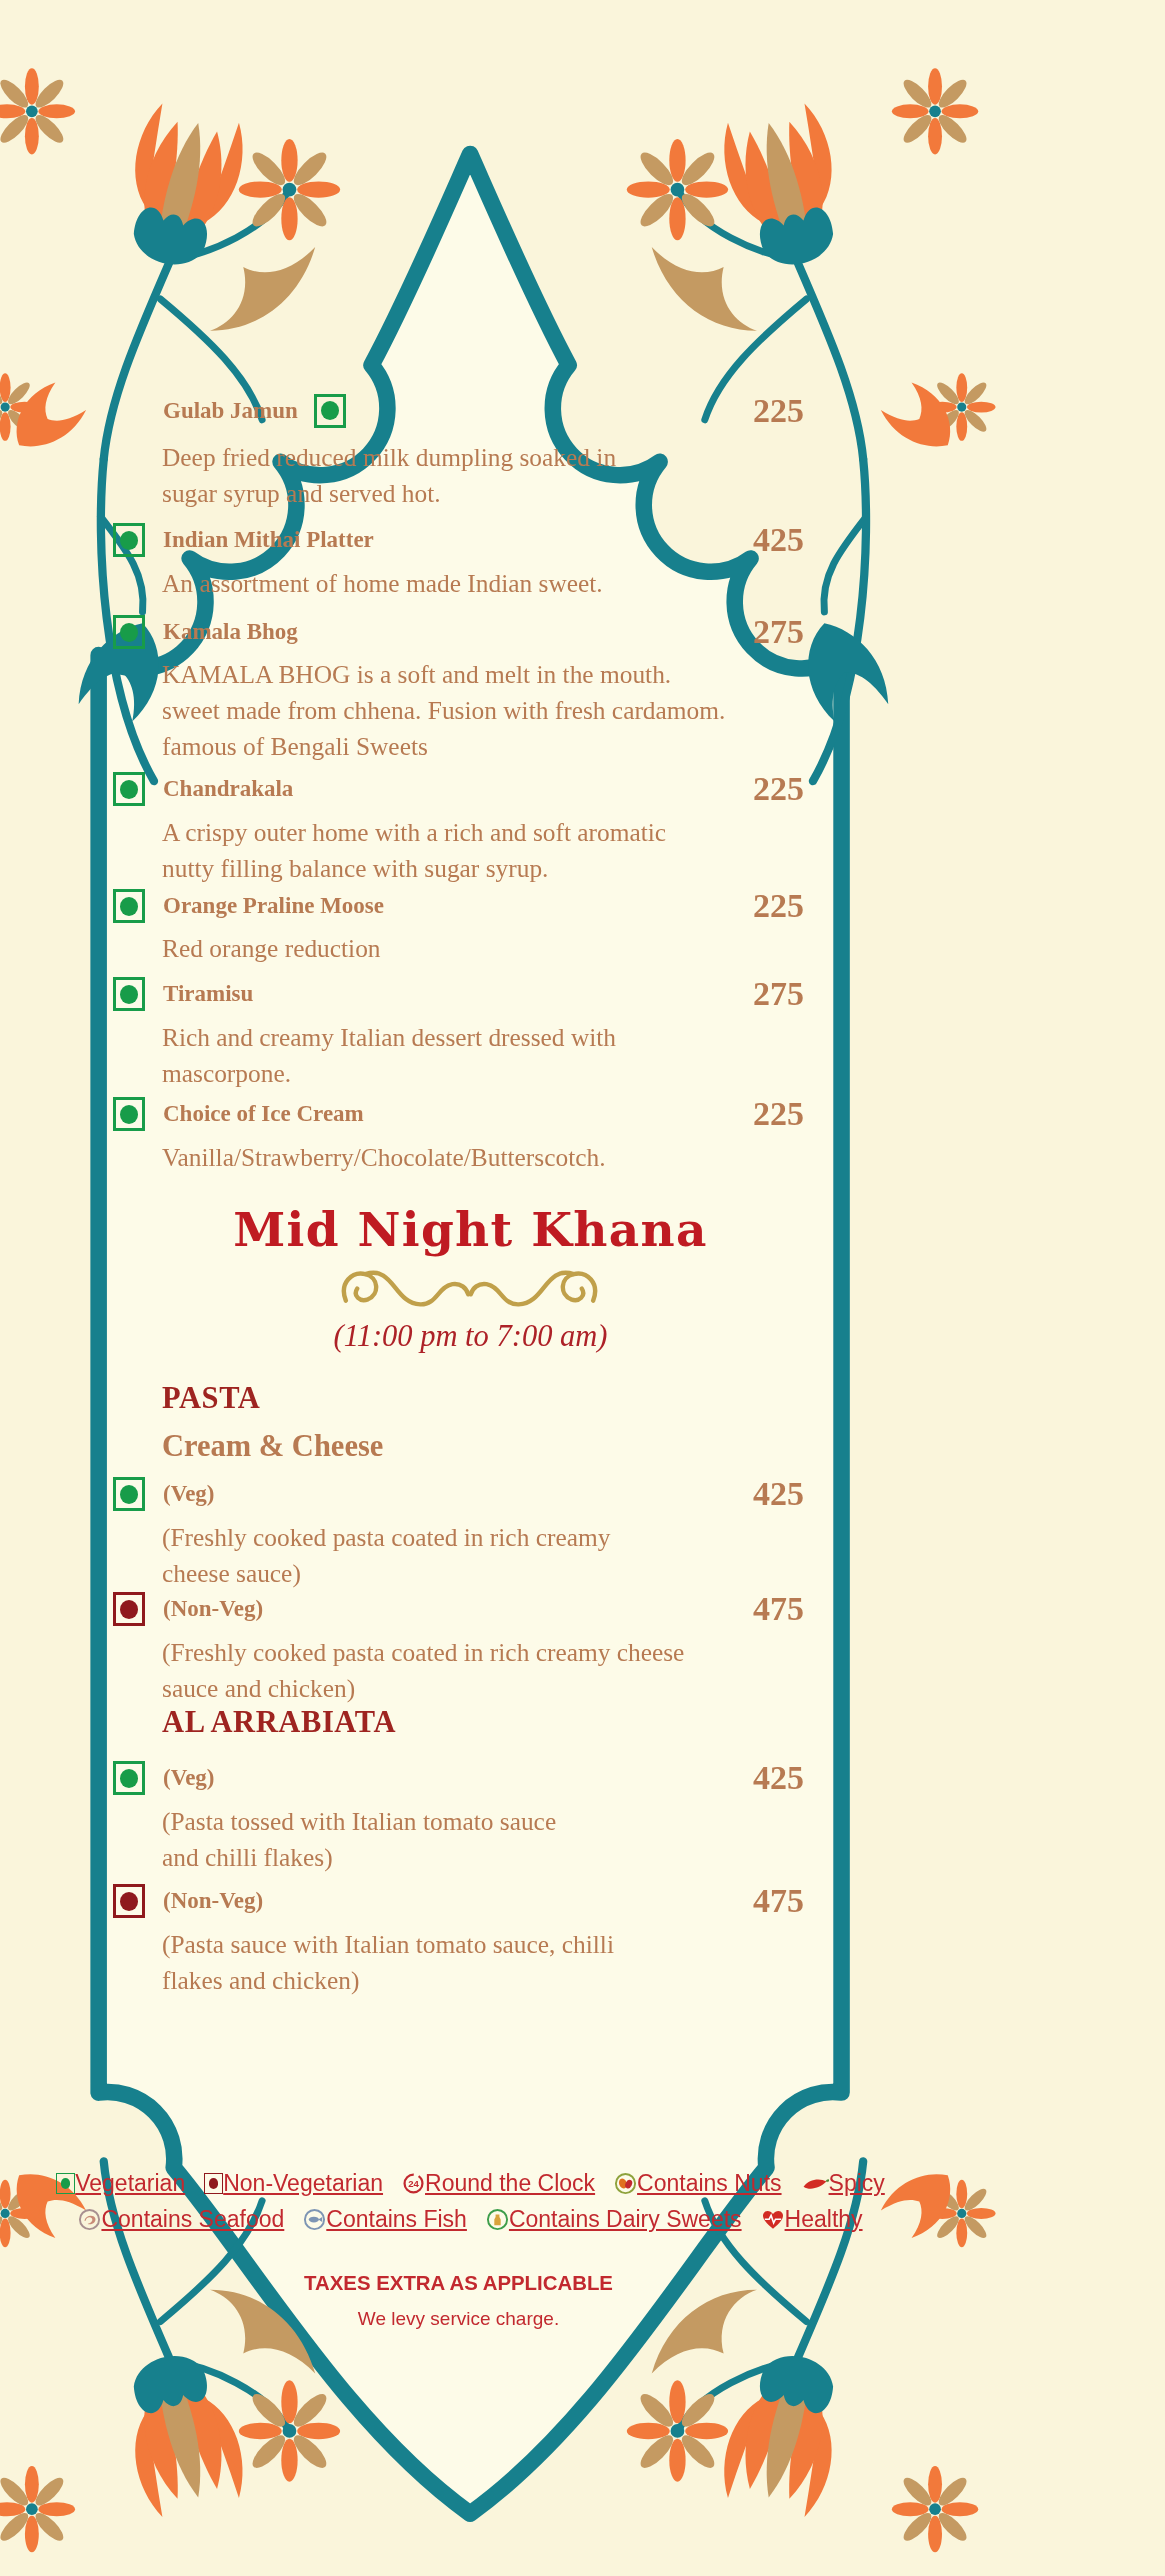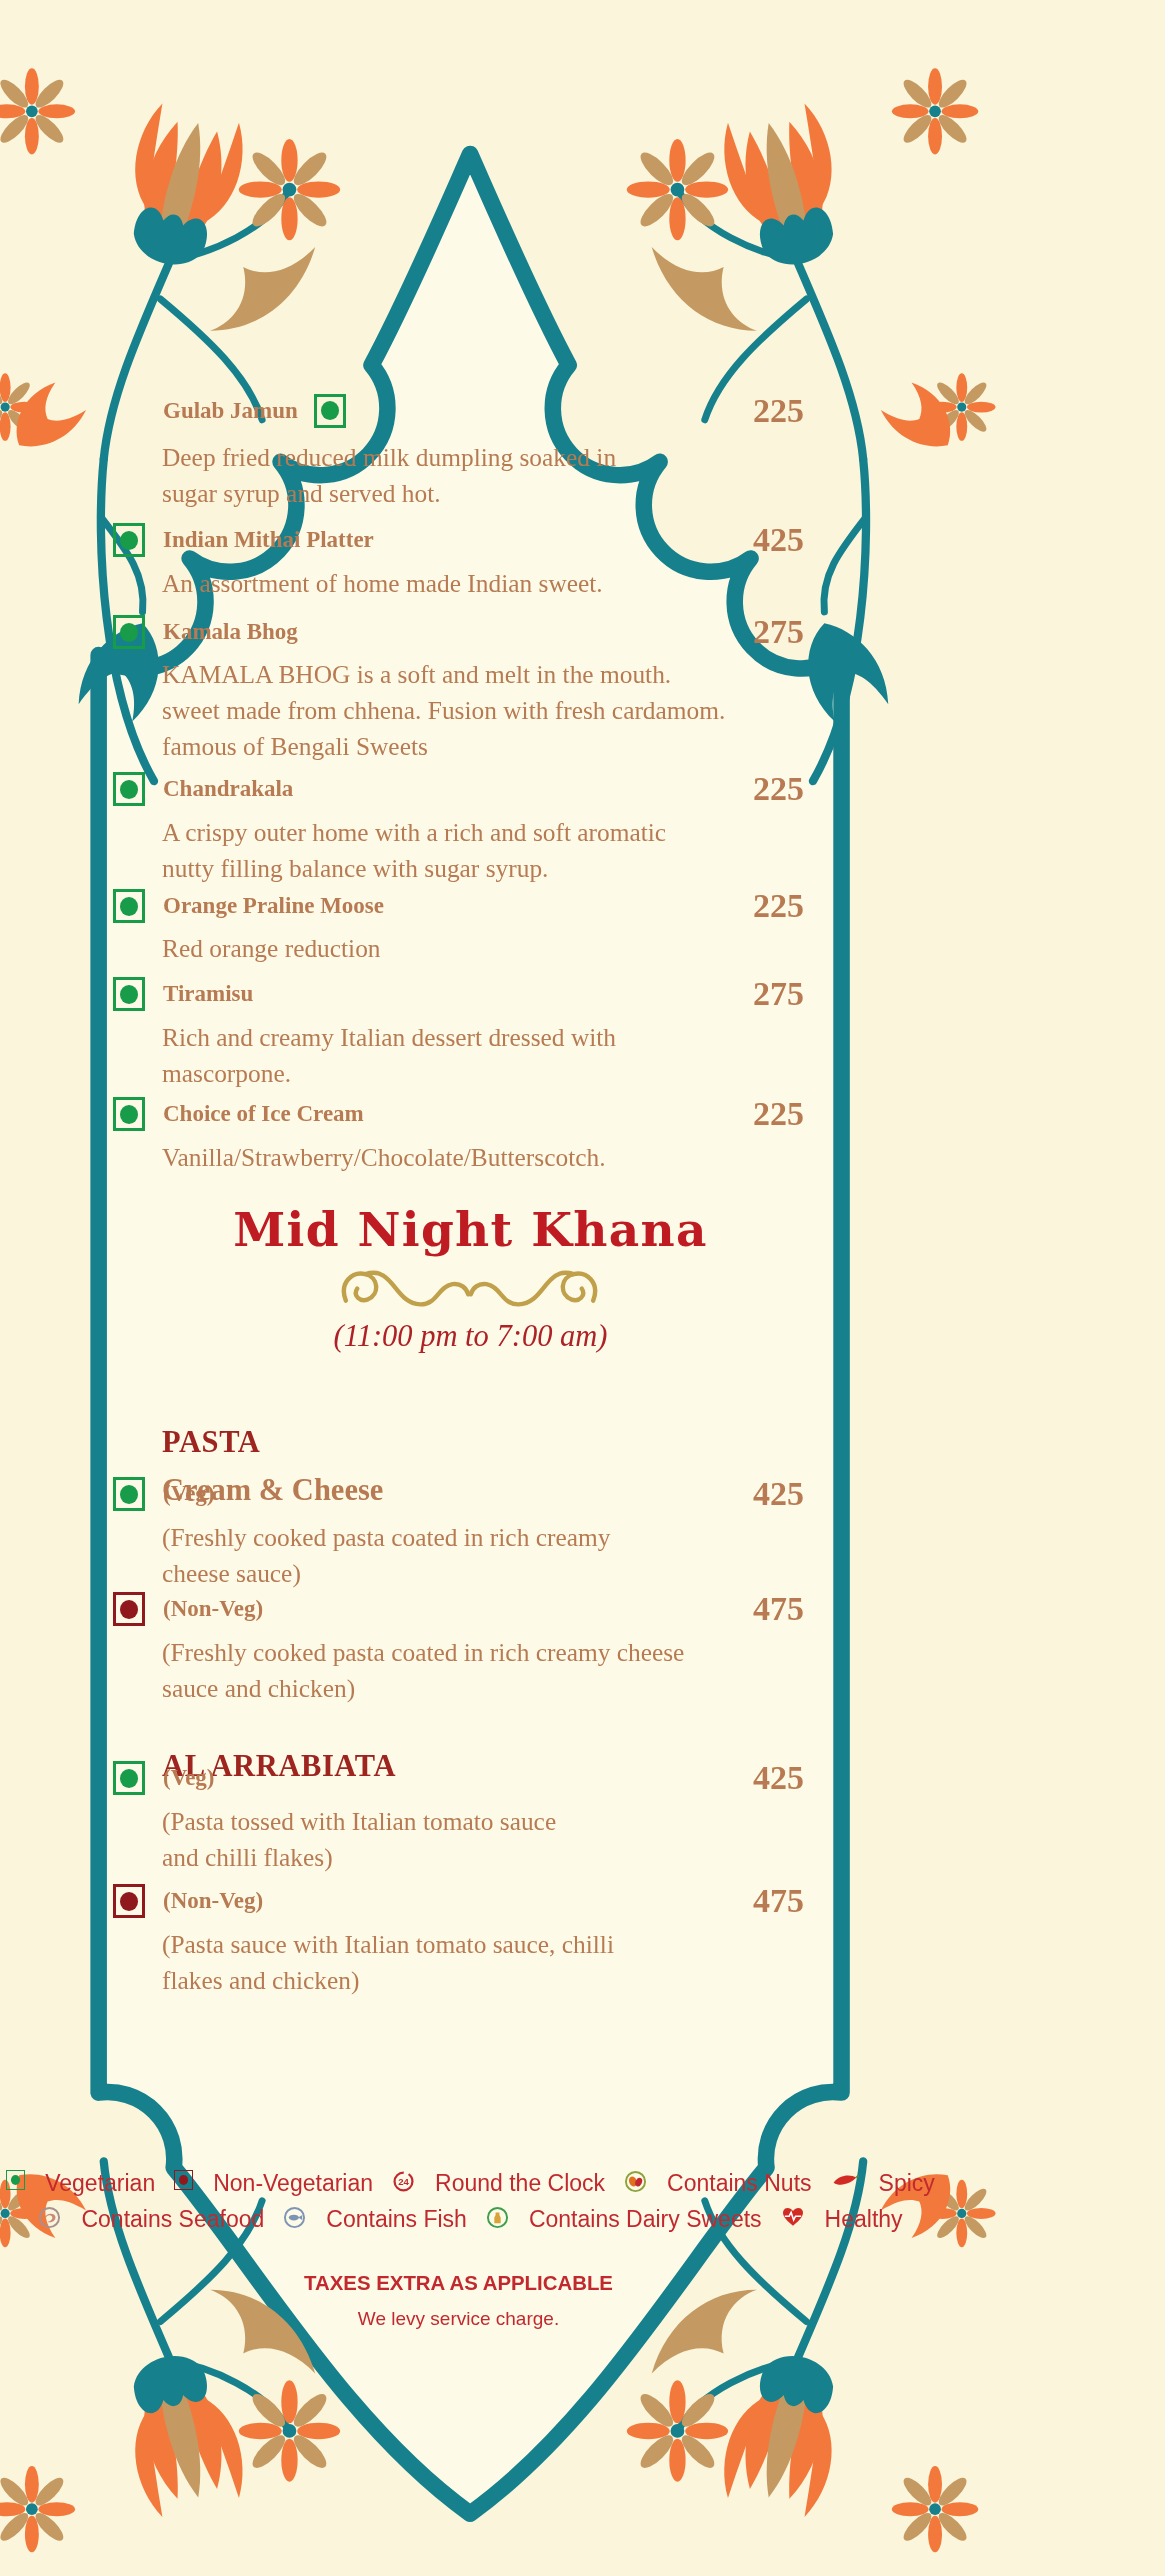--- a/index.html
+++ b/index.html
@@ -43,31 +43,31 @@
     position:absolute; left:99px; width:743px; text-align:center;
     font-family:"DejaVu Serif","Liberation Serif",serif; font-weight:bold;
     font-size:47px; letter-spacing:1.3px; color:var(--red-bright);
   }
   .hours{
     position:absolute; left:99px; width:743px; text-align:center;
     font-style:italic; font-size:30.5px; color:var(--red-mid);
   }
   .subhead{
     position:absolute; left:162px; font-weight:bold; font-size:30.5px;
-    letter-spacing:0.6px; color:var(--red-dark);margin-top:44px;
+    letter-spacing:0.6px; color:var(--red-dark);
   }
   .subhead.brown{color:var(--title); letter-spacing:0;}
   
   .legend{
     position:absolute; left:99px; width:743px;
     display:flex; justify-content:center; align-items:center; gap:19px;
     font-family:"Liberation Sans","DejaVu Sans",sans-serif;
     font-size:23px; color:var(--legend-red); white-space:nowrap;
   }
-  .litem{display:inline-flex; align-items:flex-start; gap:20px;}
+  .litem{display:inline-flex; align-items:center; gap:0;text-decoration:underline;}
   .lbox{box-sizing:border-box;width:19px;height:20.4px;border:1.9px solid var(--green);
     display:inline-flex;align-items:center;justify-content:center;flex:0 0 auto;}
   .lbox .dot{width:9.5px;height:10.2px;border-radius:50%;background:var(--green);}
   .lbox.nv{border-color:var(--maroon);} .lbox.nv .dot{background:var(--maroon);}
   .footer-line{
     position:absolute; left:99px; width:719px; text-align:center;
     font-family:"Liberation Sans","DejaVu Sans",sans-serif; color:var(--legend-red);
   }
 </style>
 </head>

